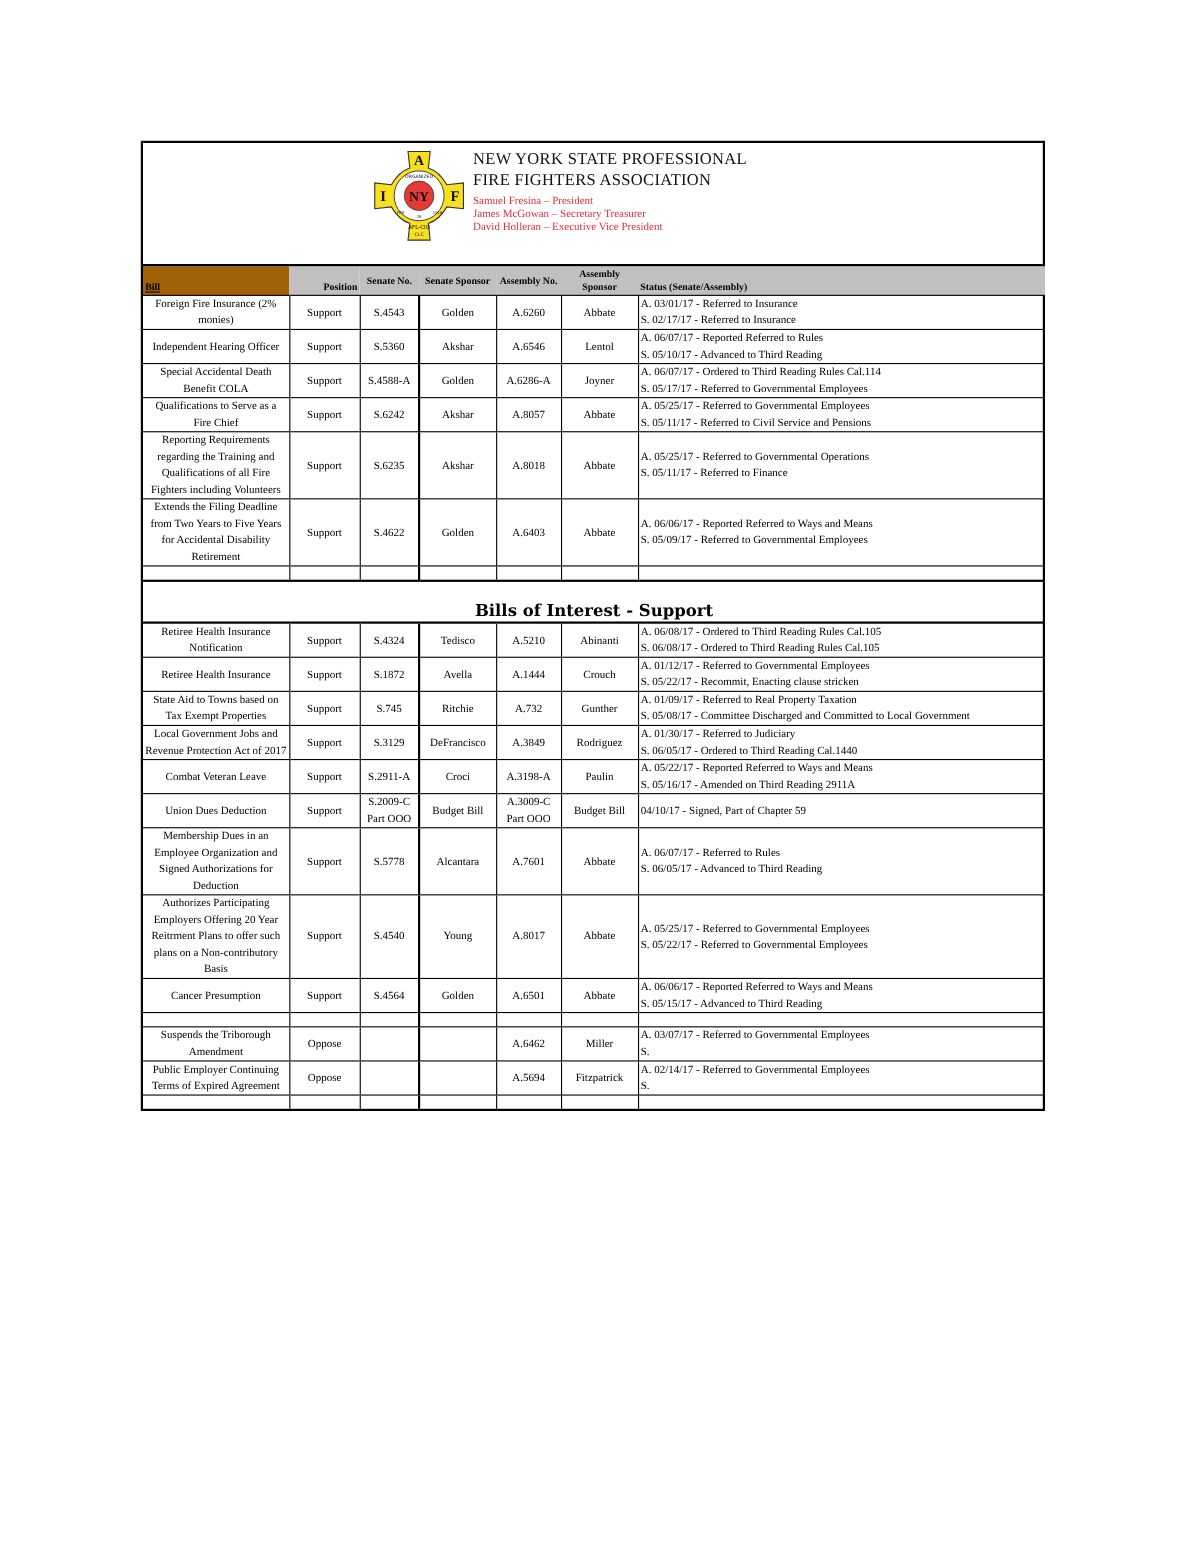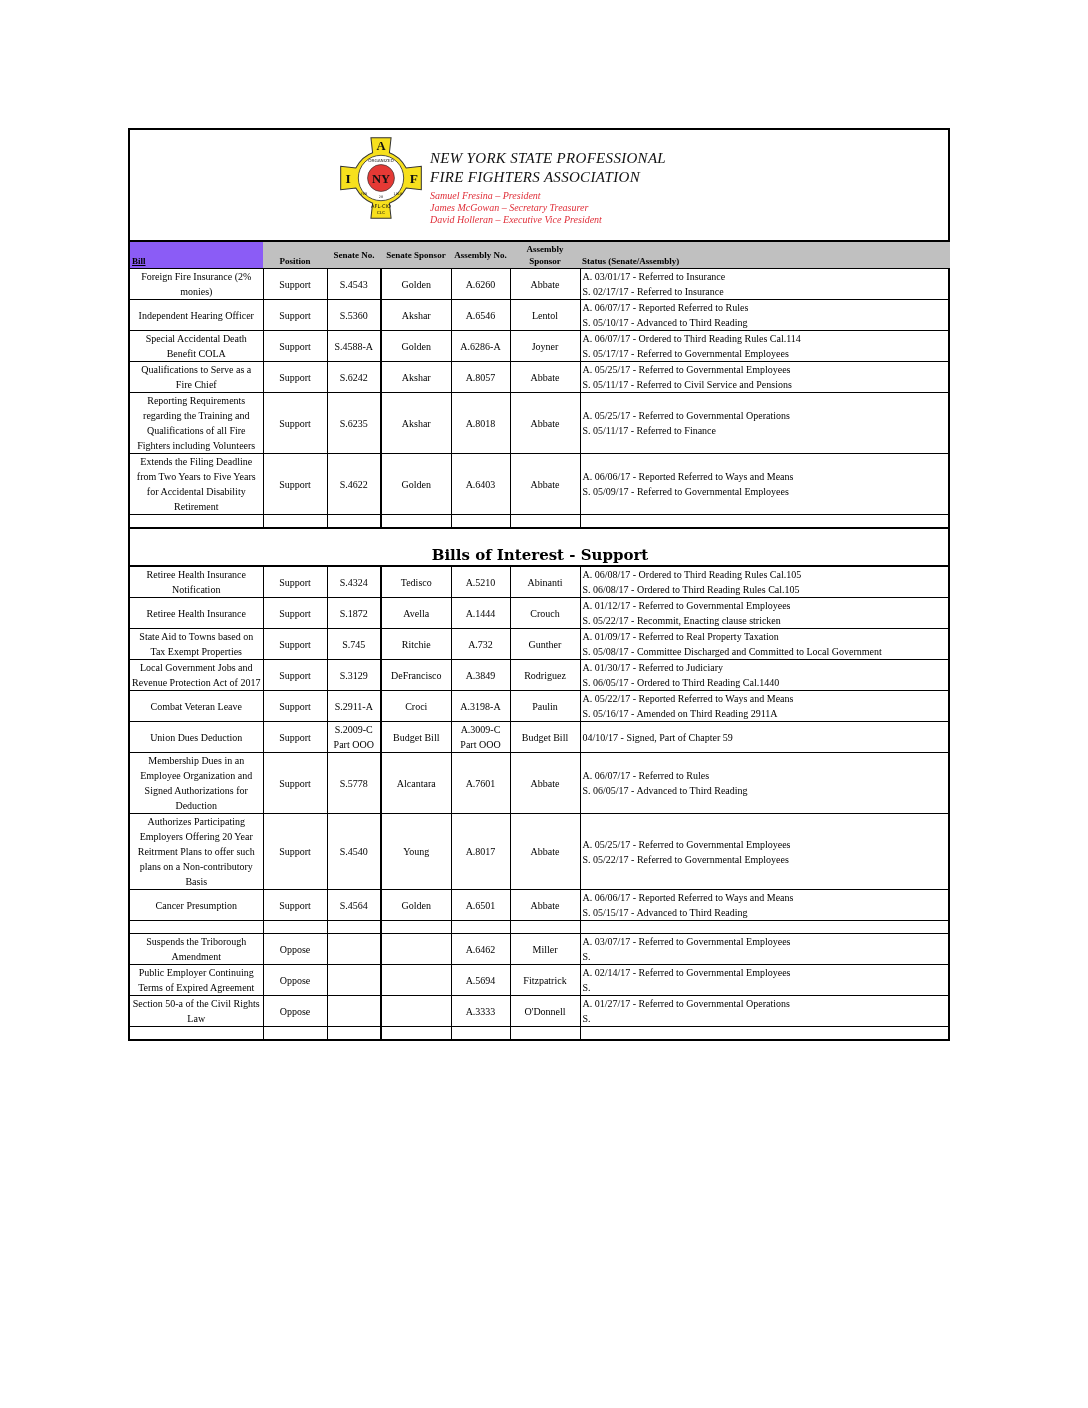--- a/index.html
+++ b/index.html
@@ -1,27 +1,27 @@
 <!DOCTYPE html>
 <html><head>
 <meta charset="utf-8">
 <style>
   html, body { margin: 0; padding: 0; background: #ffffff; }
   body { width: 1088px; height: 1408px; position: relative; font-family: "DejaVu Serif", serif; color: #000; }
   .page { position: absolute; left: 128px; top: 128px; width: 822px; border: 2px solid #000; box-sizing: border-box; }
   .letterhead { position: relative; height: 110px; border-bottom: 2px solid #000; }
   .logo { position: absolute; left: 209px; top: 6px; width: 84px; height: 84px; }
-  .org { position: absolute; left: 300px; top: 19px; font-style: italic; }
+  .org { position: absolute; left: 300px; top: 6px; }
   .org-name { font-family: "Liberation Serif", serif; font-size: 15px; letter-spacing: 0.3px; line-height: 19px; color: #111; }
   .officer { font-family: "Liberation Serif", serif; font-size: 10px; line-height: 12px; color: #e0303a; }
   table { border-collapse: collapse; width: 100%; table-layout: fixed; }
   td, th { font-family: "Liberation Serif", serif; font-size: 10px; line-height: 15px; padding: 0 2px; vertical-align: middle; }
   th { background: #c0c0c0; font-weight: bold; font-size: 9px; line-height: 12px; text-align: center; padding-top: 1px; padding-bottom: 1px; }
-  th.bill-h { background: #8b5cf6; text-align: left; text-decoration: underline; vertical-align: bottom; margin-left: 12px; }
-  th.pos-h { text-align: center; vertical-align: bottom; }
+  th.bill-h { background: #a16207; text-align: left; text-decoration: underline; vertical-align: bottom; margin-left: 12px; }
+  th.pos-h { text-align: right; vertical-align: bottom; }
   th.status-h { text-align: left; vertical-align: bottom; }
   td { border-top: 1px solid #000; border-left: 1px solid #000; }
   td:first-child { border-left: none; text-align: center; }
   td.c { text-align: center; }
   td.thick-left { border-left: 2px solid #000; }
   td.status { text-align: left; white-space: nowrap; }
   tr.spacer td { height: 12px; }
   tr.section td { border-top: 2px solid #000; border-left: none; text-align: center; font-family: "DejaVu Serif", serif; font-weight: bold; font-size: 15px; line-height: 20px; padding-top: 16px; padding-bottom: 0; }
   tr.section + tr td { border-top: 2px solid #000; }
   .line { display: block; }
@@ -295,32 +295,20 @@
           <td class="c">Oppose</td>
           <td class="c"></td>
           <td class="c thick-left"></td>
           <td class="c">A.5694</td>
           <td class="c">Fitzpatrick</td>
           <td class="status">
             <span class="line">A. 02/14/17 - Referred to Governmental Employees</span>
             <span class="line">S.</span>
           </td>
         </tr>
-        <tr>
-          <td>Section 50-a of the Civil Rights Law</td>
-          <td class="c">Oppose</td>
-          <td class="c"></td>
-          <td class="c thick-left"></td>
-          <td class="c">A.3333</td>
-          <td class="c">O'Donnell</td>
-          <td class="status">
-            <span class="line">A. 01/27/17 - Referred to Governmental Operations</span>
-            <span class="line">S.</span>
-          </td>
-        </tr>
         <tr class="spacer">
           <td></td>
           <td></td>
           <td></td>
           <td class="thick-left"></td>
           <td></td>
           <td></td>
           <td></td>
         </tr>
       </tbody>

